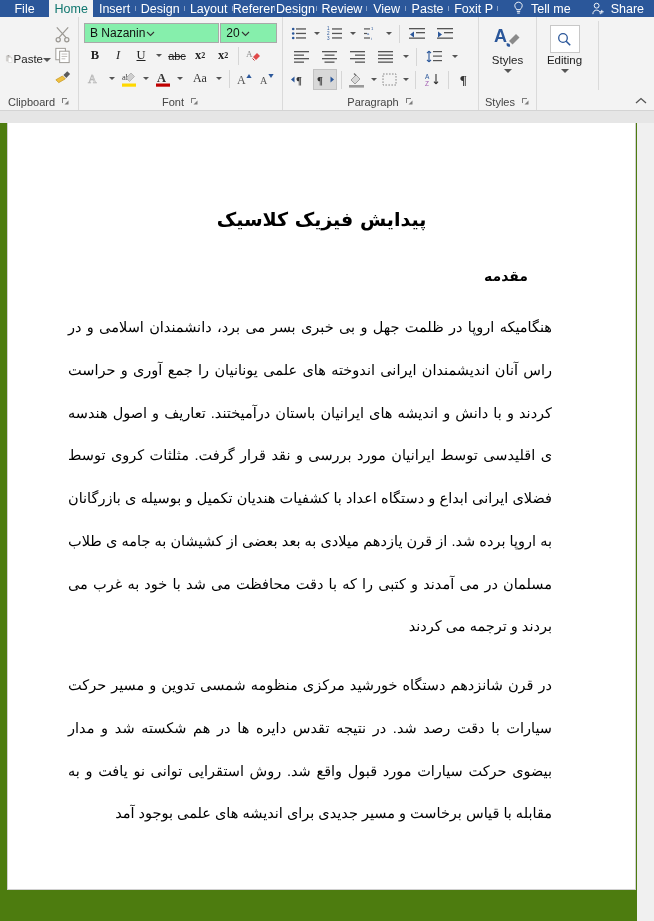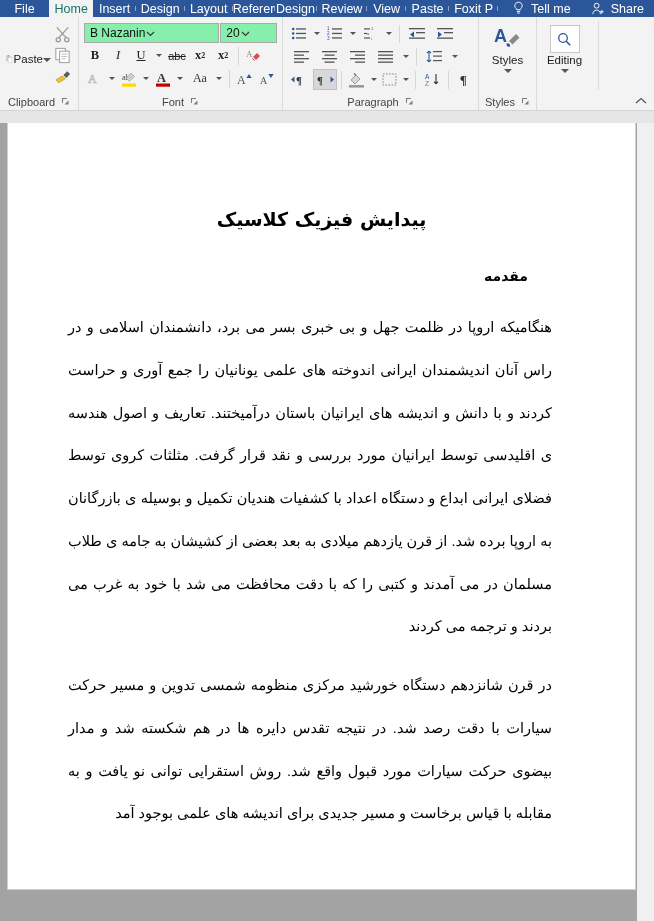--- a/index.html
+++ b/index.html
@@ -152,21 +152,21 @@
   }
   .ribbon-endsep {
     position: absolute; left: 598px; top: 4px; bottom: 20px; width: 1px;
     background: #dadada;
   }
 
   
   .canvas {
     position: absolute;
     top: 123px; left: 0; right: 0; bottom: 0;
-    background: #a3a3a3;
+    background: #4d7c0f;
     overflow: hidden;
   }
   .page {
     position: absolute;
     left: 7px; top: 0; width: 629px; height: 767px;
     background: #ffffff;
     border: 1px solid #d0d0d0;
     border-top: none;
     box-shadow: 0 0 0 0 rgba(0,0,0,0);
   }

